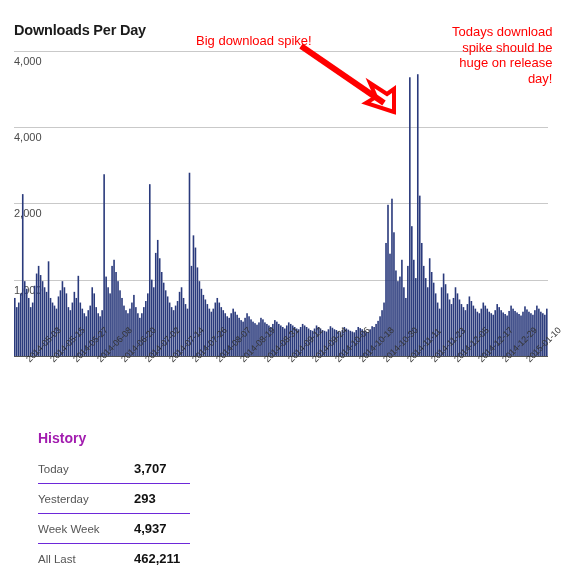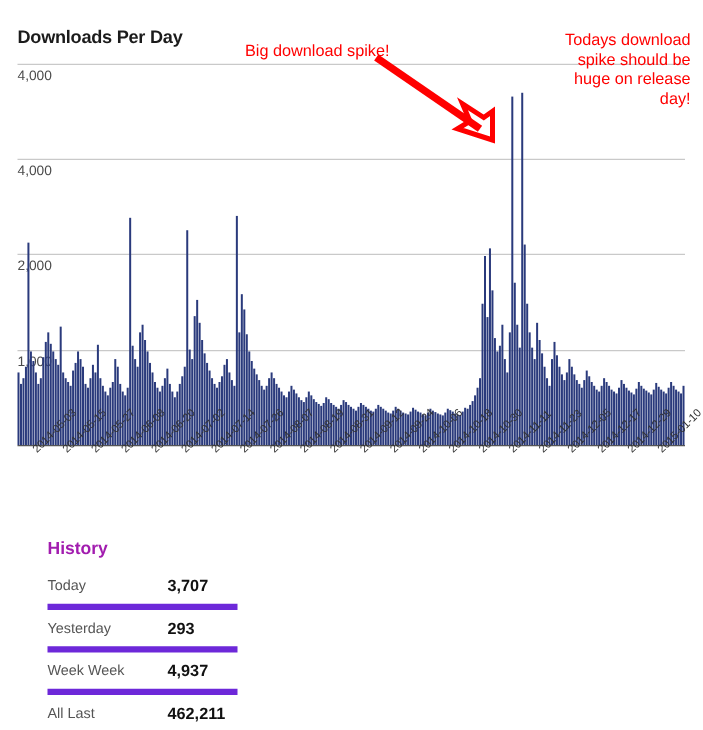--- a/index.html
+++ b/index.html
@@ -136,21 +136,21 @@
   }
   #history-table {
     position: absolute;
     left: 38px;
     top: 42px;
     width: 152px;
     border-collapse: collapse;
   }
   #history-table td {
     padding: 7px 0 7px 0;
-    border-bottom: 5px solid #6d28d9;
+    border-bottom: 1px solid #6d28d9;
     font-size: 11.5px;
     color: #555555;
     vertical-align: middle;
   }
   #history-table tr:last-child td {
     border-bottom: none;
   }
   #history-table td.value {
     font-size: 13px;
     font-weight: bold;

